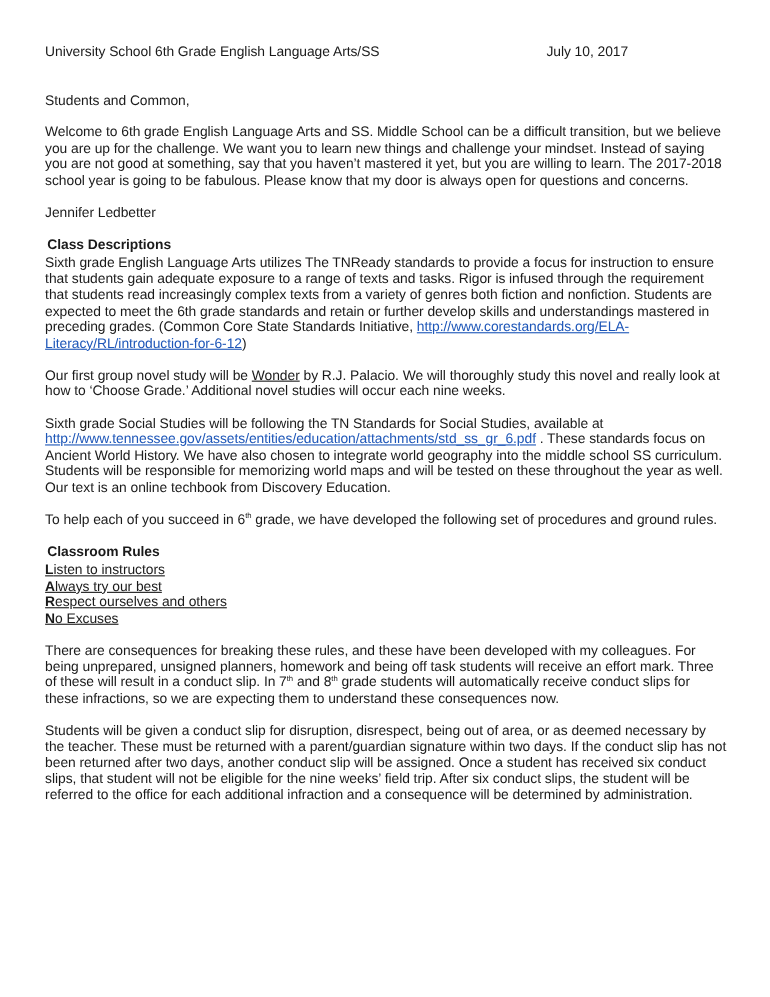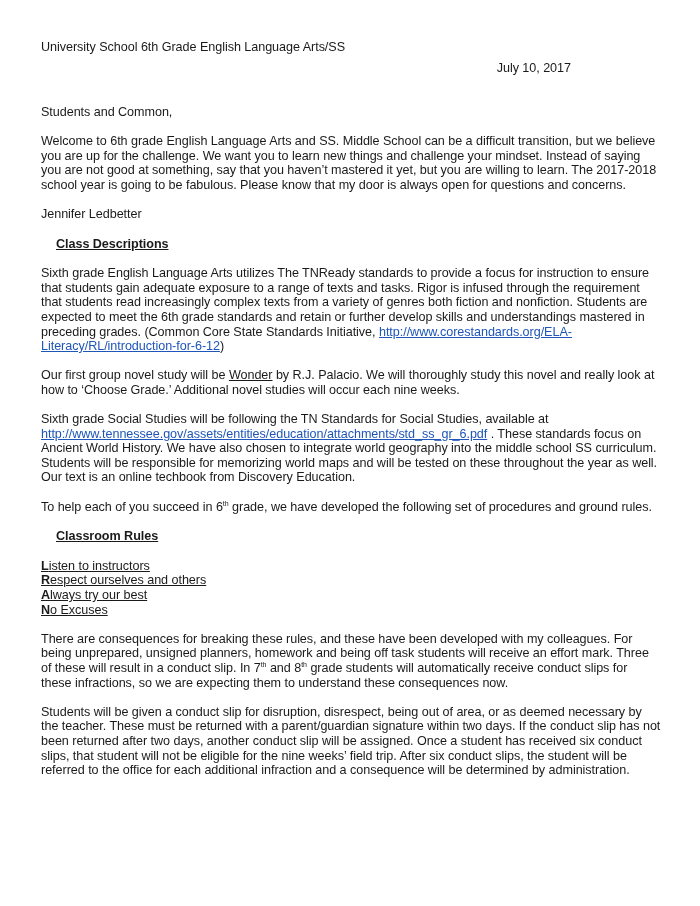--- a/index.html
+++ b/index.html
@@ -25,29 +25,27 @@
       letter-spacing: -0.05px;
     }
     .header-line {
       display: flex;
       justify-content: center;
       width: 530px;
       margin-bottom: 14.6px;
     }
     .header-line .date {
       margin-left: auto;
-      margin-top: 21px;
     }
     p {
       margin: 0 0 14.6px 0;
     }
     .section-title {
       font-weight: bold;
-      text-decoration: underline;
-      margin: 15px;
+      margin: 2px;
     }
     .section-body {
       margin: 0 0 14.6px 0;
     }
     a.link {
       color: #1d56b8;
       text-decoration: underline;
     }
     .book-title {
       text-decoration: underline;
@@ -97,22 +95,22 @@
   <p><span>Our first group novel study will be </span><span class="book-title">Wonder</span><span> by R.J. Palacio. We will thoroughly study this novel and really look at how to ‘Choose Grade.’ Additional novel studies will occur each nine weeks.</span></p>
 
   <p><span>Sixth grade Social Studies will be following the TN Standards for Social Studies, available at </span><a class="link">http://www.tennessee.gov/assets/entities/education/attachments/std_ss_gr_6.pdf</a><span> . These standards focus on Ancient World History. We have also chosen to integrate world geography into the middle school SS curriculum. Students will be responsible for memorizing world maps and will be tested on these throughout the year as well. Our text is an online techbook from Discovery Education.</span></p>
 
   <p class="section-body"><span>To help each of you succeed in 6</span><sup>th</sup><span> grade, we have developed the following set of procedures and ground rules.</span></p>
 
   <div class="section-title">Classroom Rules</div>
 
   <ul class="rules">
     <li><span class="initial">L</span><span>isten to instructors</span></li>
+    <li><span class="initial">A</span><span>lways try our best</span></li>
     <li><span class="initial">R</span><span>espect ourselves and others</span></li>
-    <li><span class="initial">A</span><span>lways try our best</span></li>
     <li><span class="initial">N</span><span>o Excuses</span></li>
   </ul>
 
   <p><span>There are consequences for breaking these rules, and these have been developed with my colleagues. For being unprepared, unsigned planners, homework and being off task students will receive an effort mark. Three of these will result in a conduct slip. In 7</span><sup>th</sup><span> and 8</span><sup>th</sup><span> grade students will automatically receive conduct slips for these infractions, so we are expecting them to understand these consequences now.</span></p>
 
   <p>Students will be given a conduct slip for disruption, disrespect, being out of area, or as deemed necessary by the teacher. These must be returned with a parent/guardian signature within two days. If the conduct slip has not been returned after two days, another conduct slip will be assigned. Once a student has received six conduct slips, that student will not be eligible for the nine weeks’ field trip. After six conduct slips, the student will be referred to the office for each additional infraction and a consequence will be determined by administration.</p>
 
 </div>
 
 </body></html>

